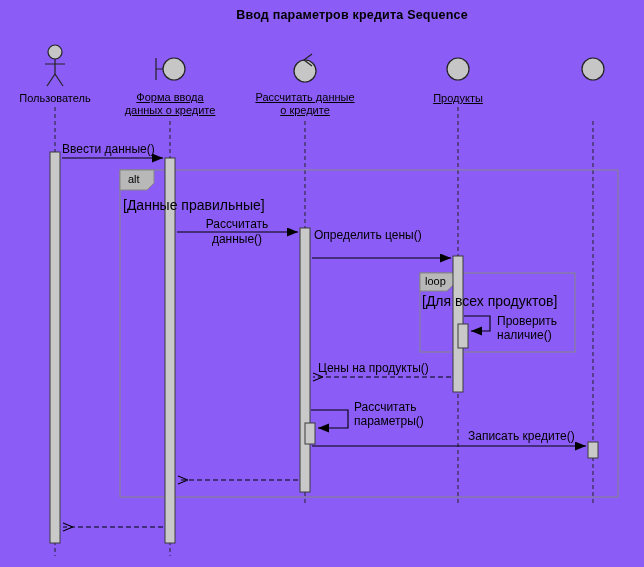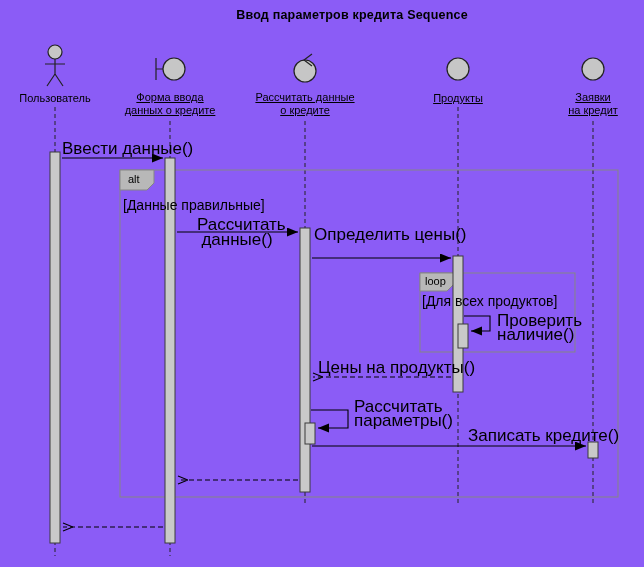--- a/index.html
+++ b/index.html
@@ -3,21 +3,21 @@
 <meta charset="utf-8">
 <style>
   * { margin:0; padding:0; box-sizing:border-box; }
   html,body { background:#ffffff; }
   body { font-family:"Liberation Sans","DejaVu Sans",sans-serif; color:#000; }
   .diagram { position:relative; width:644px; height:567px; background:#8b5cf6; overflow:hidden; }
   .abs { position:absolute; }
   .title { font-size:12.5px; font-weight:bold; text-align:center; letter-spacing:.2px; }
   .ll-label { font-size:11px; line-height:13px; text-align:center; white-space:pre-line; }
   .u { text-decoration:underline; }
-  .msg-label { font-size:17px; line-height:14px; white-space:pre-line; }
+  .msg-label { font-size:12px; line-height:14px; white-space:pre-line; }
   .lh15 { line-height:15px; }
   .center { text-align:center; }
   .frag-op { font-size:11px; line-height:15px; }
   .frag-guard { font-size:14px; }
   svg.layer { position:absolute; left:0; top:0; }
   .lifeline { stroke:#222; stroke-width:1; stroke-dasharray:4 3; }
   .activation { fill:var(--activation-fill,#c9c9c9); stroke:#3a3a3a; stroke-width:1; }
   .icon-fill { fill:var(--icon-fill,#c6c6c6); stroke:#222; stroke-width:1.2; }
   .icon-line { fill:none; stroke:#222; stroke-width:1.2; }
   .frame { fill:none; stroke:#858585; stroke-width:1; }
@@ -94,22 +94,20 @@
   </svg>
 
   <div class="abs title" style="left:72px; top:8px; width:560px;">Ввод параметров кредита Sequence</div>
 
   <div class="abs ll-label" style="left:13px;  top:92px; width:84px;">Пользователь</div>
   <div class="abs ll-label u" style="left:248px; top:91px; width:114px;">Рассчитать данные
 о кредите</div>
   <div class="abs ll-label u" style="left:118px; top:91px; width:104px;">Форма ввода
 данных о кредите</div>
   <div class="abs ll-label u" style="left:416px; top:92px; width:84px;">Продукты</div>
-  <div class="abs ll-label u" style="left:551px; top:91px; width:84px;">Заявки
-на кредит</div>
 
   <div class="abs frag-op" style="left:128px; top:172px;">alt</div>
   <div class="abs frag-guard" style="left:123px; top:197px;">[Данные правильные]</div>
   <div class="abs frag-op" style="left:425px; top:274px;">loop</div>
   <div class="abs frag-guard" style="left:422px; top:293px;">[Для всех продуктов]</div>
 
   <div class="abs msg-label" style="left:62px;  top:142px;">Ввести данные()</div>
   <div class="abs msg-label lh15 center" style="left:197px; top:217px; width:80px;">Рассчитать
 данные()</div>
   <div class="abs msg-label" style="left:314px; top:228px;">Определить цены()</div>

